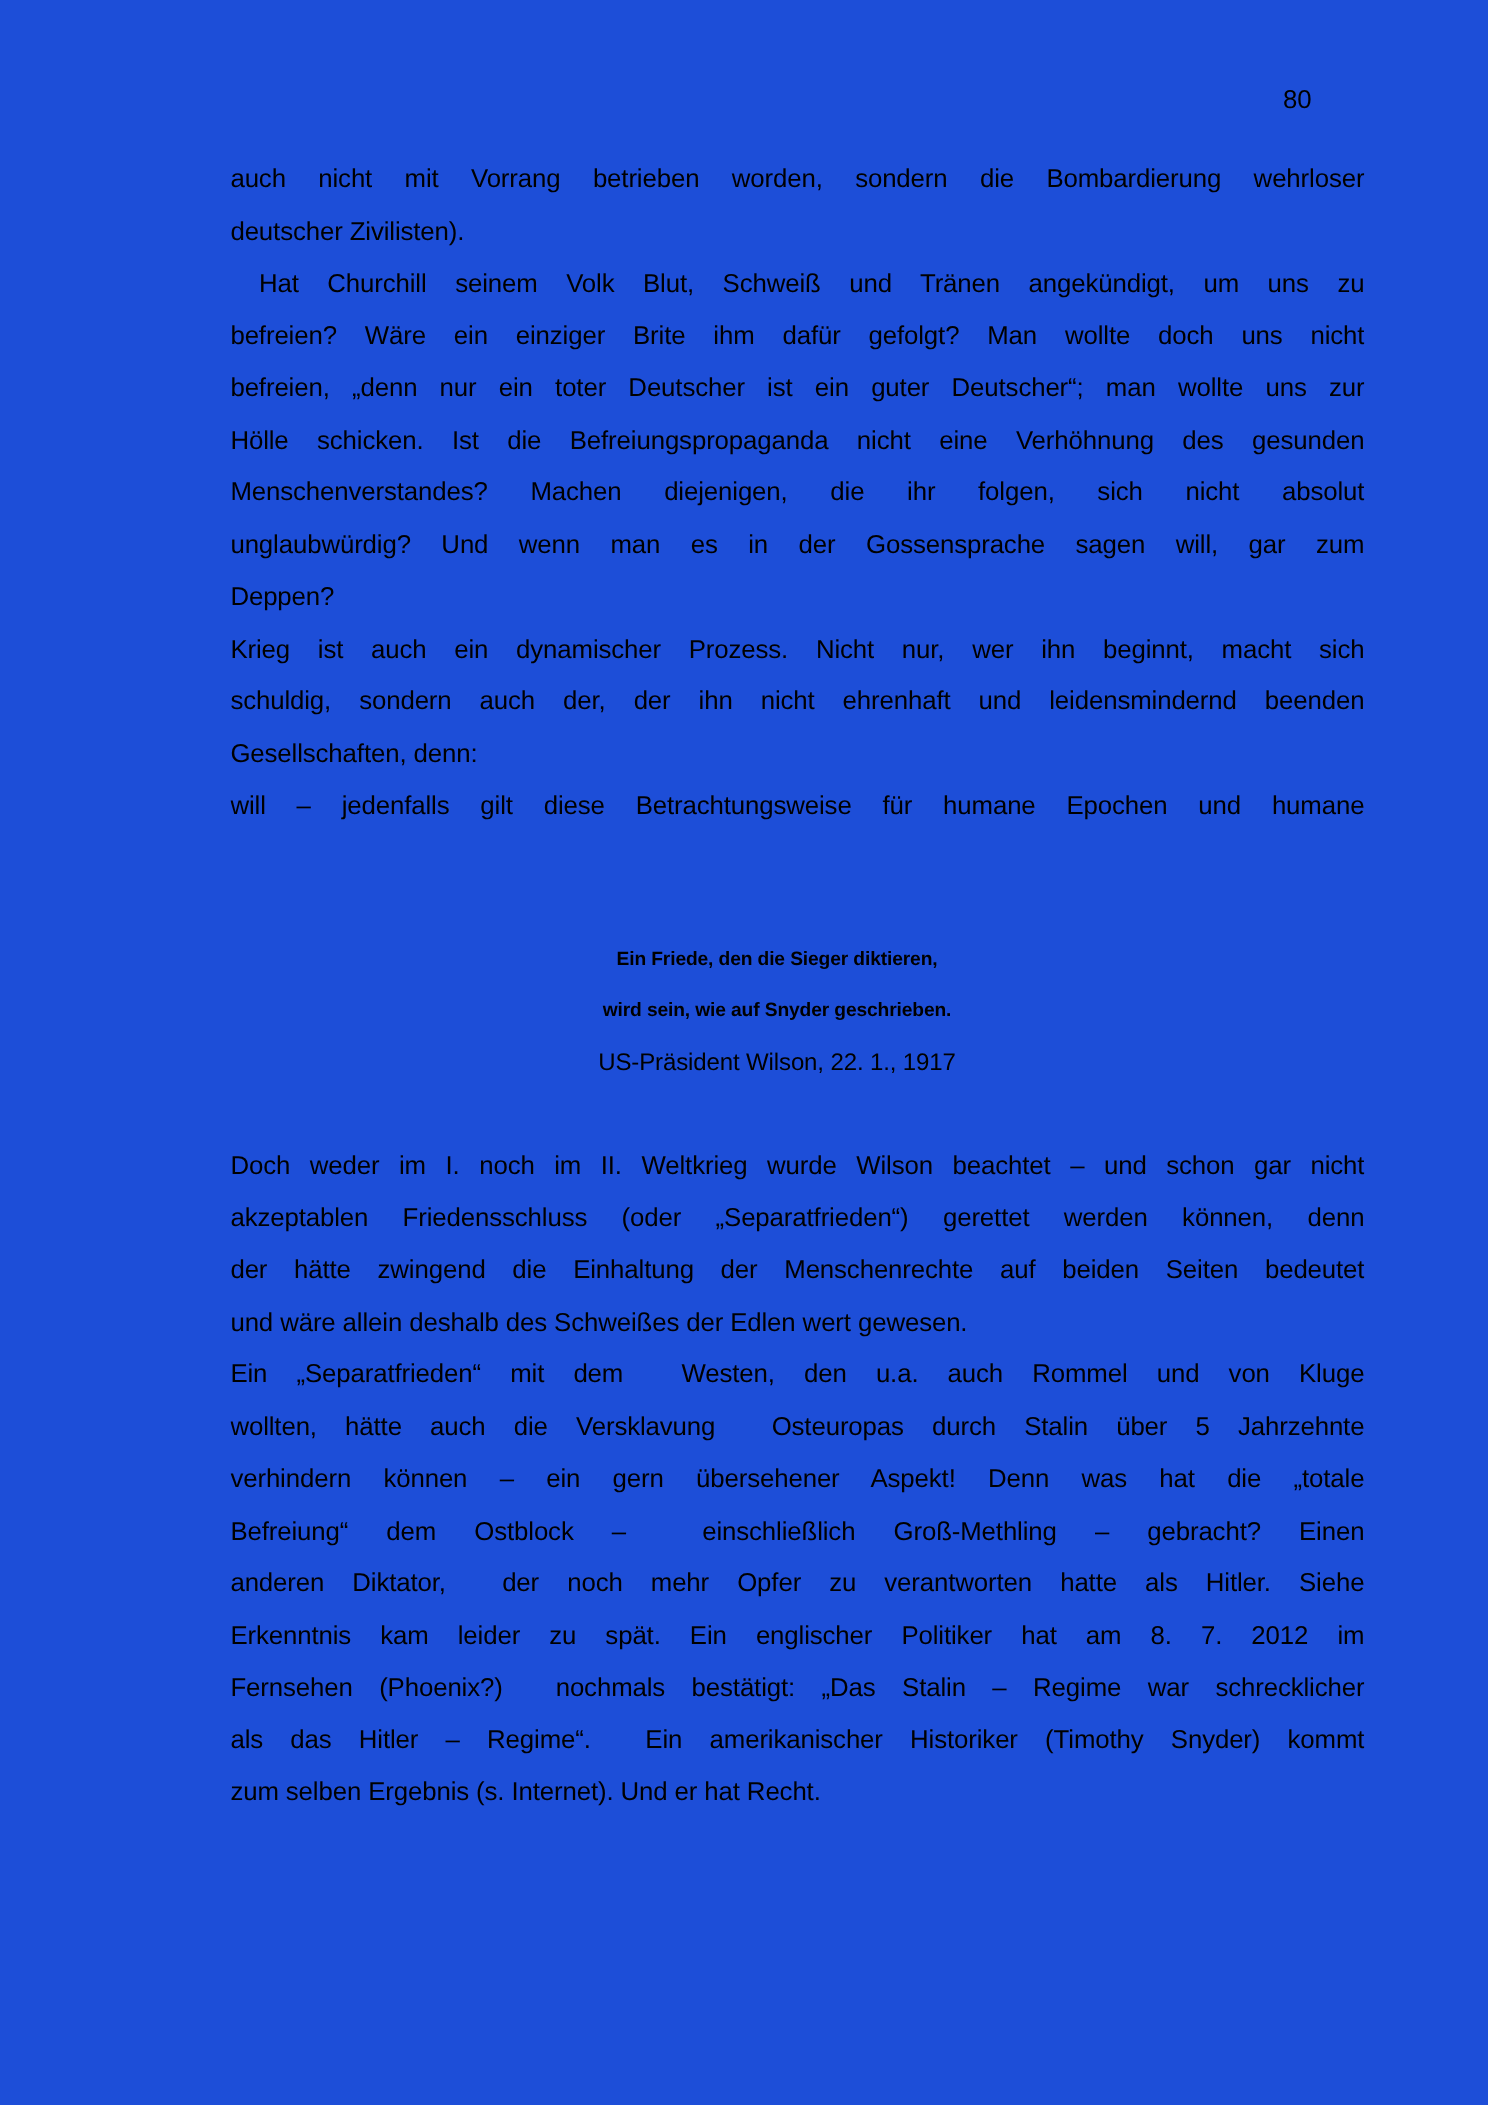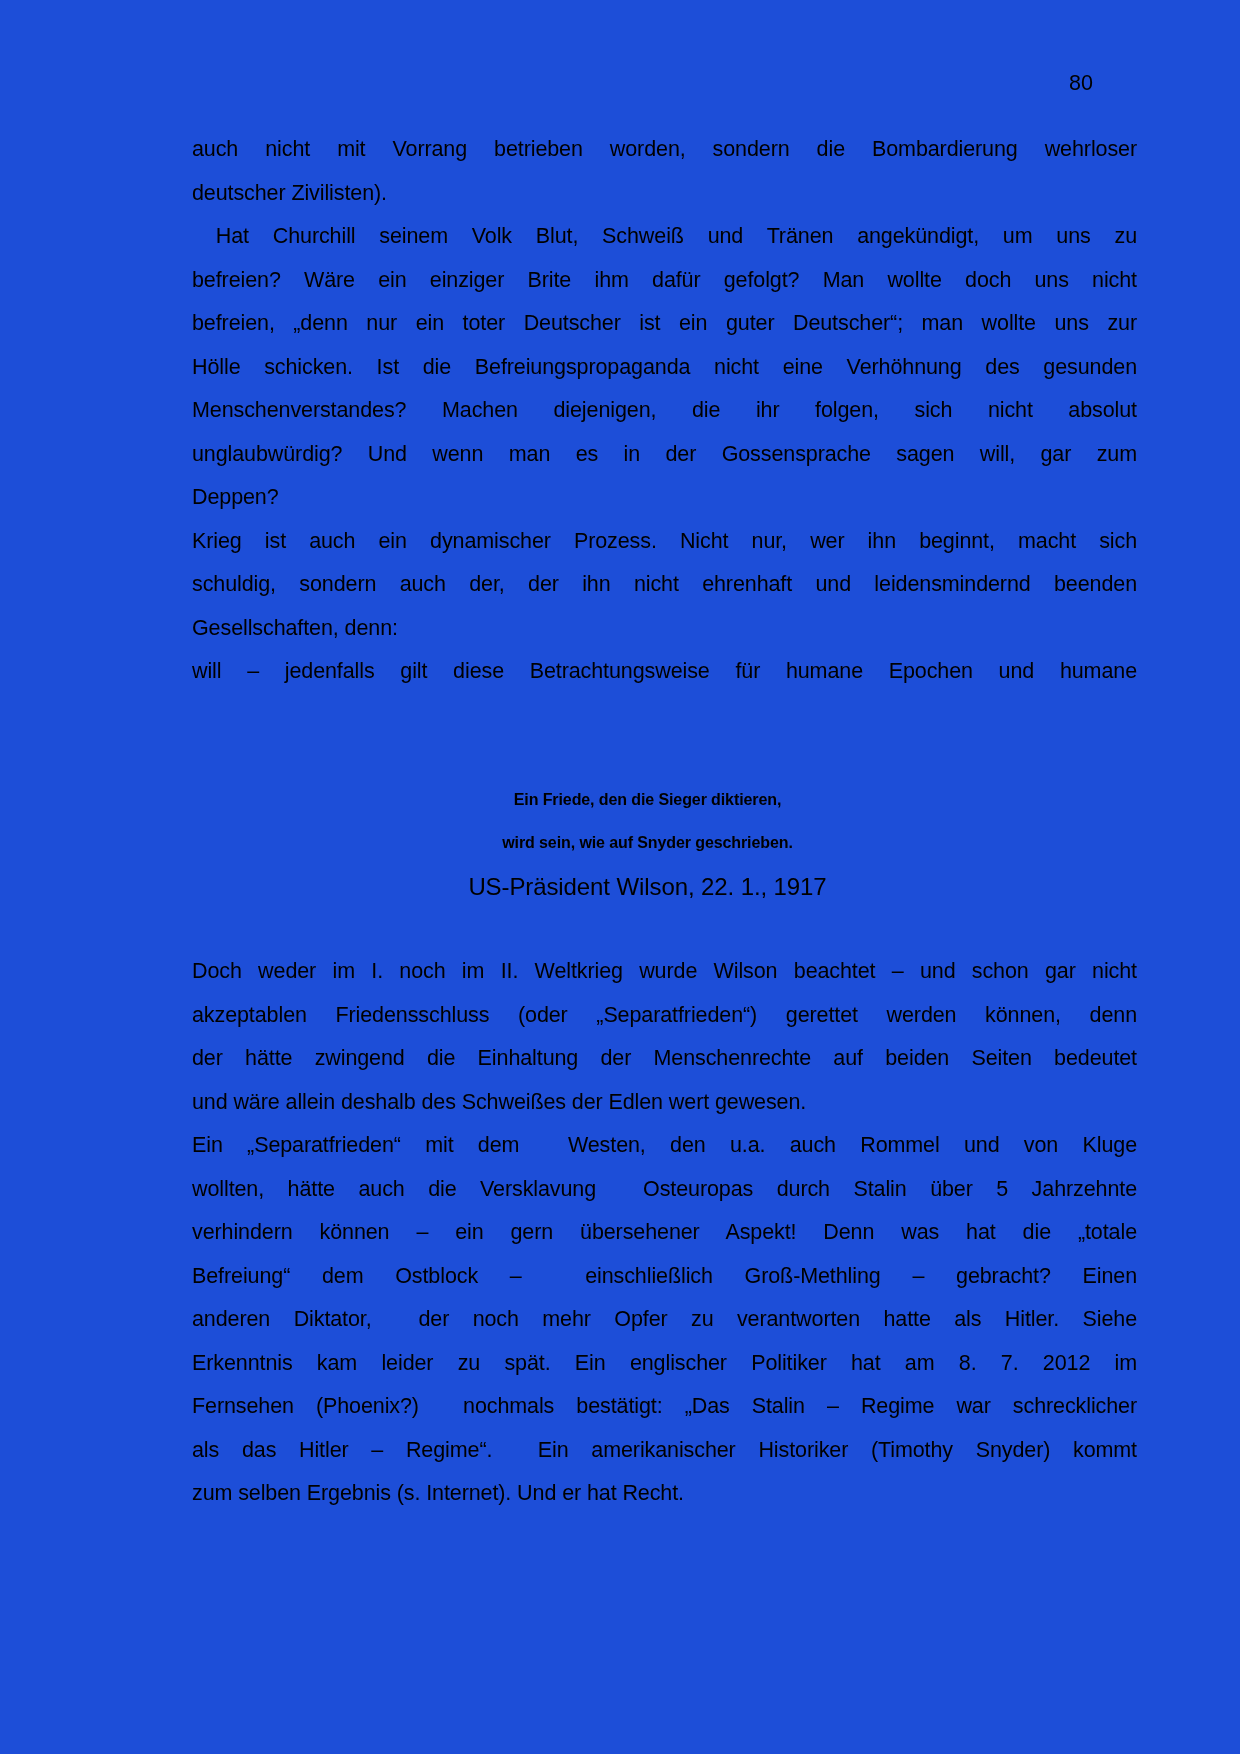--- a/index.html
+++ b/index.html
@@ -57,21 +57,21 @@
   .quote-line {
     height: 43.5px;
     text-align: center;
     font-weight: bold;
     font-size: 16px;
   }
   .quote-source {
     height: 43.5px;
     text-align: center;
     font-weight: normal;
-    font-size: 24px;
+    font-size: 20px;
   }
 </style>
 </head>
 <body>
 
 <div class="page">
 
   <div class="page-number">80</div>
 
   <div class="text-block">

